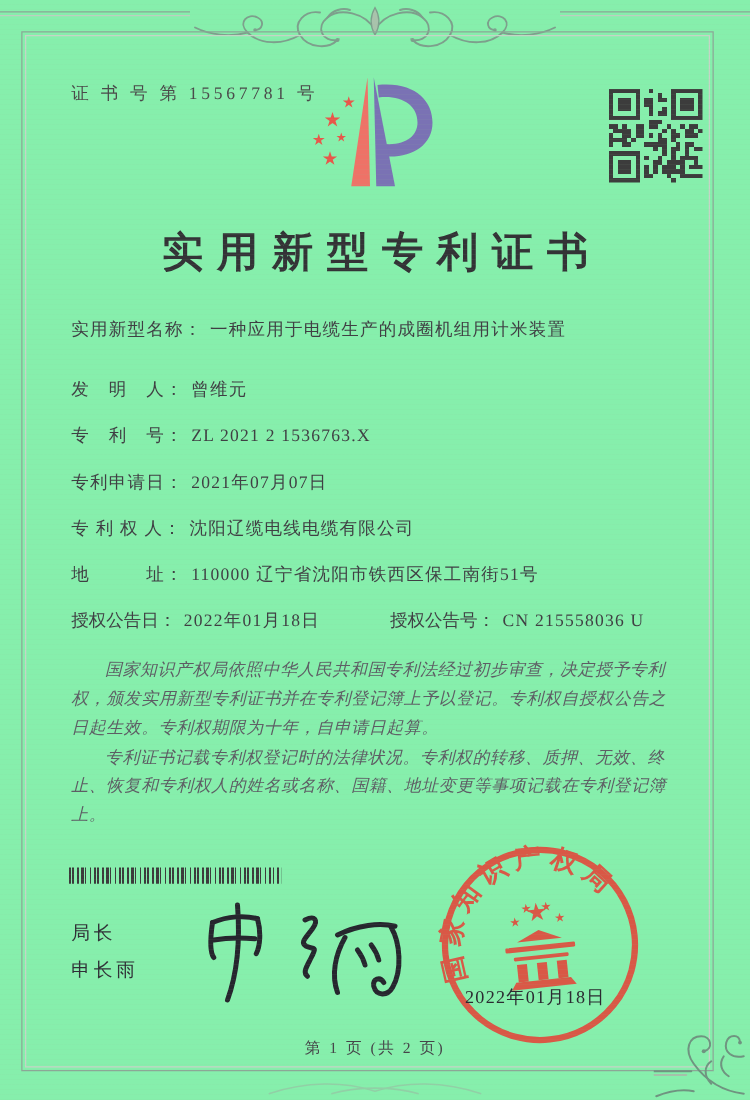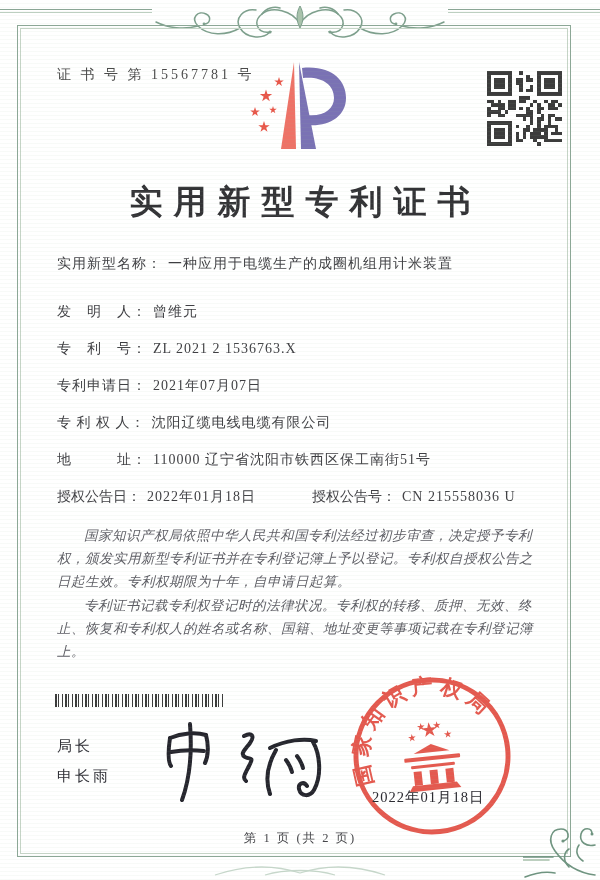--- a/index.html
+++ b/index.html
@@ -1,18 +1,18 @@
 <!DOCTYPE html>
 <html><head>
 <meta charset="utf-8">
 <style>
   * { margin:0; padding:0; box-sizing:border-box; }
   html,body { width:600px; height:880px; }
   body { font-family:"Liberation Serif","DejaVu Serif",serif; background:#eceee6; }
-  .page { position:relative; width:600px; height:880px; background:#ffffff; overflow:hidden; }
+  .page { position:relative; width:600px; height:880px; background:#86efac; overflow:hidden; }
   .page::after { content:""; position:absolute; inset:0; pointer-events:none;
     background:repeating-linear-gradient(0deg, rgba(150,185,150,0.07) 0 1px, transparent 1px 4px); }
 
   .top-line { position:absolute; top:9px; height:4px; border-top:1px solid #8aa695; border-bottom:1px solid #bccfc0; }
   .top-line.left { left:0; width:152px; }
   .top-line.right { left:448px; width:152px; }
   .top-ornament { position:absolute; left:150px; top:0; width:300px; height:44px; }
 
   .frame { position:absolute; left:17px; top:25px; width:554px; height:832px;
     border:1px solid #8ca796; outline:1px solid #c5d4c6; outline-offset:-4px; }

